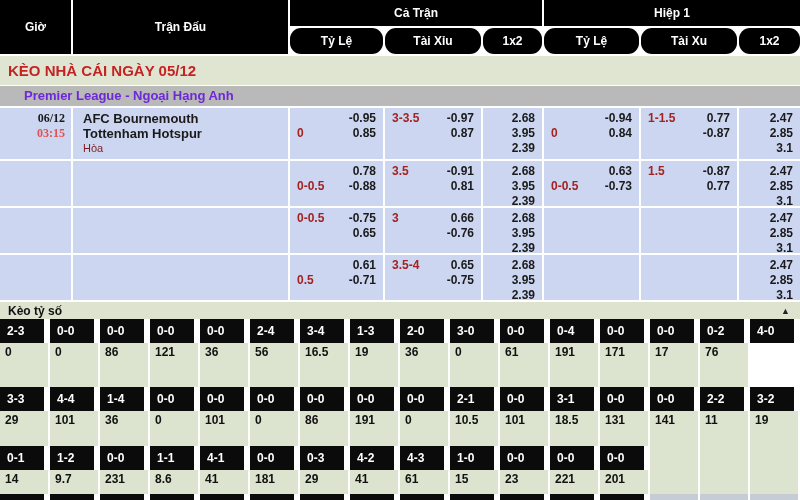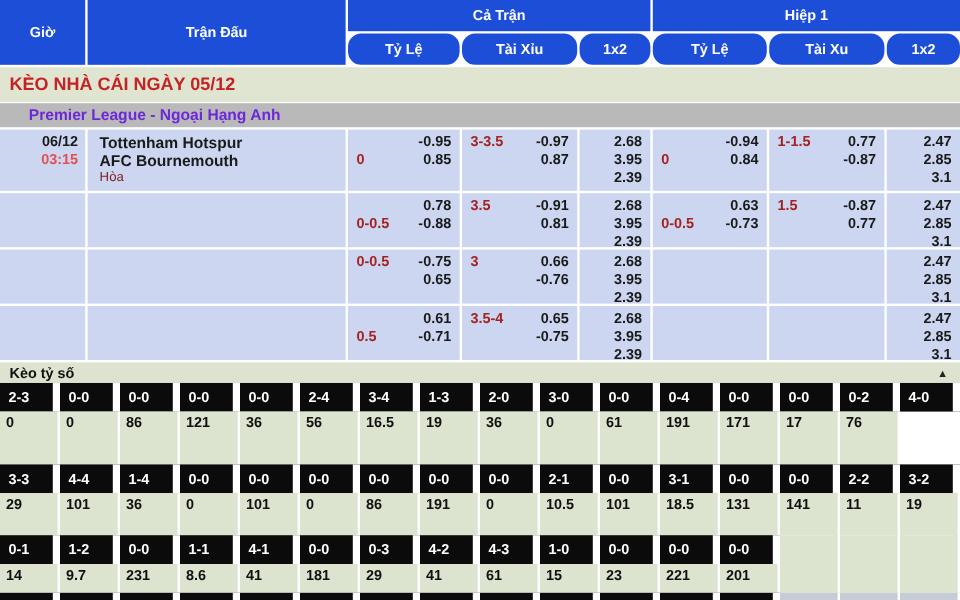--- a/index.html
+++ b/index.html
@@ -1,20 +1,20 @@
 <!DOCTYPE html>
 <html><head>
 <meta charset="utf-8">
 <style>
   html,body{margin:0;padding:0;}
   body{width:800px;height:500px;overflow:hidden;background:#ffffff;
        font-family:"Liberation Sans","DejaVu Sans",sans-serif;}
   
   .hdr{display:flex;gap:2px;height:54px;background:#fff;}
-  .hcell{background:#1d4ed8;color:#fff;font-size:12px;font-weight:bold;
+  .hcell{background:#000000;color:#fff;font-size:12px;font-weight:bold;
          display:flex;align-items:center;justify-content:center;box-sizing:border-box;}
   .hfull{height:54px;}
   .hgroup{display:flex;flex-direction:column;gap:2px;}
   .htop{height:26px;}
   .hsub{display:flex;gap:2px;height:26px;}
   .hsub .hcell{height:26px;border-radius:11px;}
   .wtime{width:71px;}.wmatch{width:215px;}.wft{width:252px;}.wh1{width:256px;}
   .wfthcp{width:93px;}.wftou{width:96px;}.wft1x2{width:59px;}
   .wh1hcp{width:95px;}.wh1ou{width:96px;}.wh11x2{width:61px;}
   
@@ -27,21 +27,21 @@
   .arrow{font-size:9px;color:#222;}
   
   #odds-rows{margin-top:2px;}
   .orow{display:flex;gap:2px;margin-bottom:2px;}
   .h51{height:51px;}.h45{height:45px;}
   .ocell{background:#ccd6f0;box-sizing:border-box;position:relative;
          font-size:12px;font-weight:bold;color:#1a1a1a;padding-top:3px;height:100%;}
   .val{text-align:right;line-height:15px;padding-right:7px;}
   .hcp{position:absolute;left:7px;color:#a32222;line-height:15px;}
   .l1{top:3px;}.l2{top:18px;}
-  .c-time{text-align:right;padding-right:6px;}
+  .c-time{text-align:right;padding-right:6px;font-family:Liberation Serif, serif;}
   .dateln{line-height:15px;}
   .timeln{line-height:15px;color:#e05252;}
   .c-match{padding-left:10px;font-size:13px;}
   .team{line-height:15px;white-space:nowrap;}
   .draw{line-height:15px;color:#7f1d1d;font-weight:normal;font-size:11px;}
   
   #score-grid{width:800px;overflow:hidden;}
   .srow{display:flex;height:24px;}
   .scell{width:50px;height:24px;box-sizing:border-box;border-right:6px solid #fff;
          background:#0b0b0b;color:#ffffff;font-size:12px;font-weight:bold;
@@ -85,22 +85,22 @@
 
   <div class="leaguebar">Premier League - Ngoại Hạng Anh</div>
 
   <div id="odds-rows">
       <div class="orow h51">
         <div class="ocell wtime c-time">
           <div class="dateln">06/12</div>
           <div class="timeln">03:15</div>
         </div>
         <div class="ocell wmatch c-match">
+          <div class="team">AFC Bournemouth</div>
           <div class="team">Tottenham Hotspur</div>
-          <div class="team">AFC Bournemouth</div>
           <div class="draw">Hòa</div>
         </div>
         <div class="ocell wfthcp">
           <div class="hcp l2" style="display: inline; position: absolute;">0</div>
           <div class="val">-0.95</div>
           <div class="val">0.85</div>
         </div>
         <div class="ocell wftou">
           <div class="hcp l1" style="display: inline; position: absolute;">3-3.5</div>
           <div class="val">-0.97</div>

